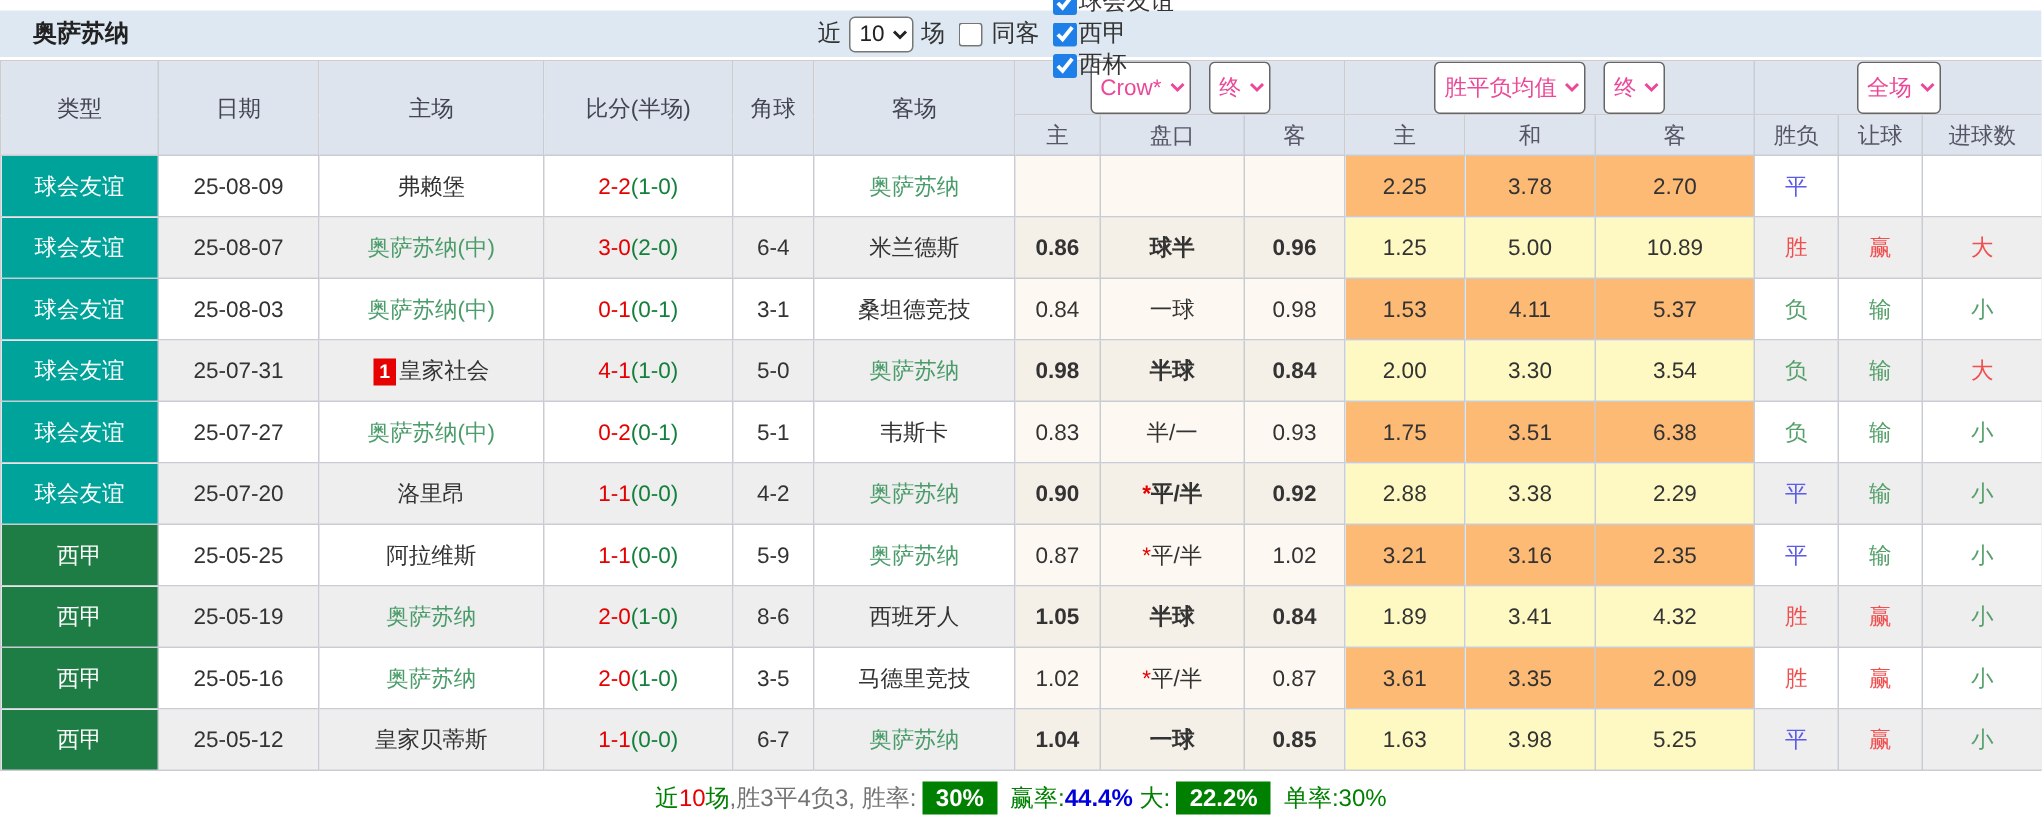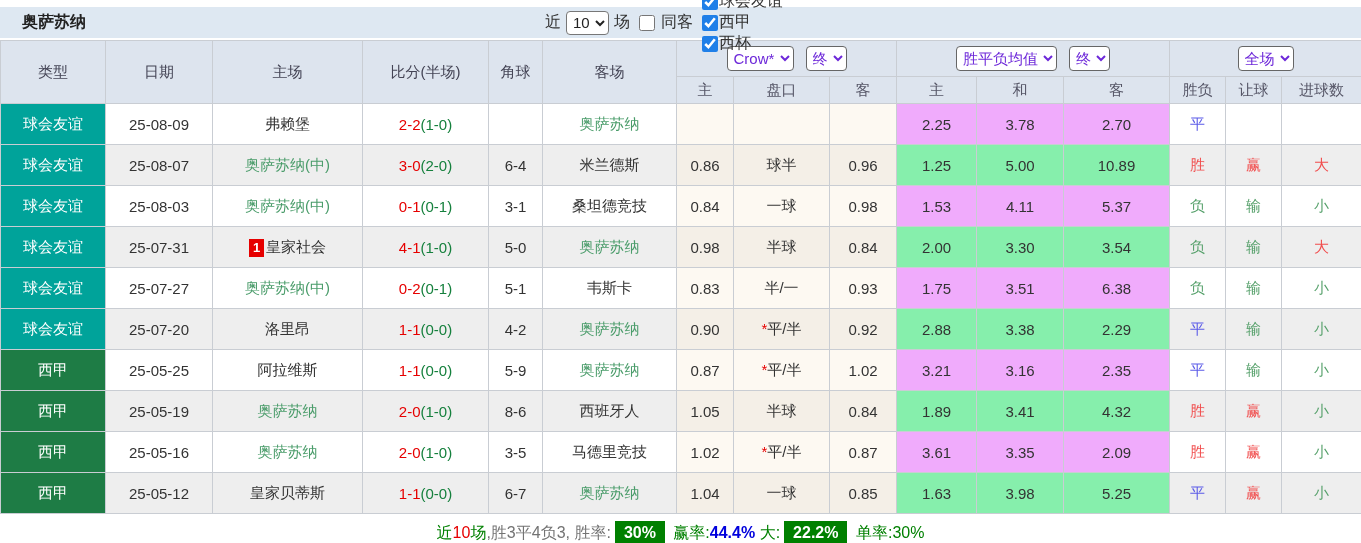--- a/index.html
+++ b/index.html
@@ -32,30 +32,30 @@
     font-size:15px;
   }
   table.stats th, table.stats td {
     border:1px solid #c9cdd3; text-align:center; padding:0;
     overflow:hidden; white-space:nowrap;
   }
   thead th { background:#dde4ee; font-weight:normal; color:#445; }
   thead tr.hrow1 th { height:36px; }
   thead tr.hrow2 th { height:27px; font-size:15px; color:#556; }
   thead select {
-    font-size:15px; height:25px; background:#fff; color:#6d28d9;
+    font-size:15px; height:35px; background:#fff; color:#ec4899;
     border:1px solid #666; border-radius:4px; padding:2px 2px; margin:0 6px;
     font-family:"Liberation Sans","DejaVu Sans",sans-serif;
   }
   tbody td { height:41px; background:#fff; }
   tbody tr.even td { background:#eeeeee; }
   tbody td.hcap { background:#fdf9f2; }
-  tbody tr.even td.hcap { background:#f4efe7; }
-  tbody td.avg { background:#f0abfc; }
-  tbody tr.even td.avg { background:#86efac; }
+  tbody tr.even td.hcap { background:#f4efe7;font-weight:bold; }
+  tbody td.avg { background:#fdba74; }
+  tbody tr.even td.avg { background:#fef9c3; }
   td.type-cell {
     color:#fff; font-size:15px; border-bottom:2px solid #fff; border-top:none;
   }
   td.type-friendly { background:#00a39a !important; }
   td.type-laliga  { background:#1e7c45 !important; }
   .team-hl { color:#4a9c6a; }
   .team-n  { color:#333;text-align:right; }
   .score-f { color:#e60000;text-align:right; }
   .score-h { color:#15803d; }
   .star    { color:#e60000; }

